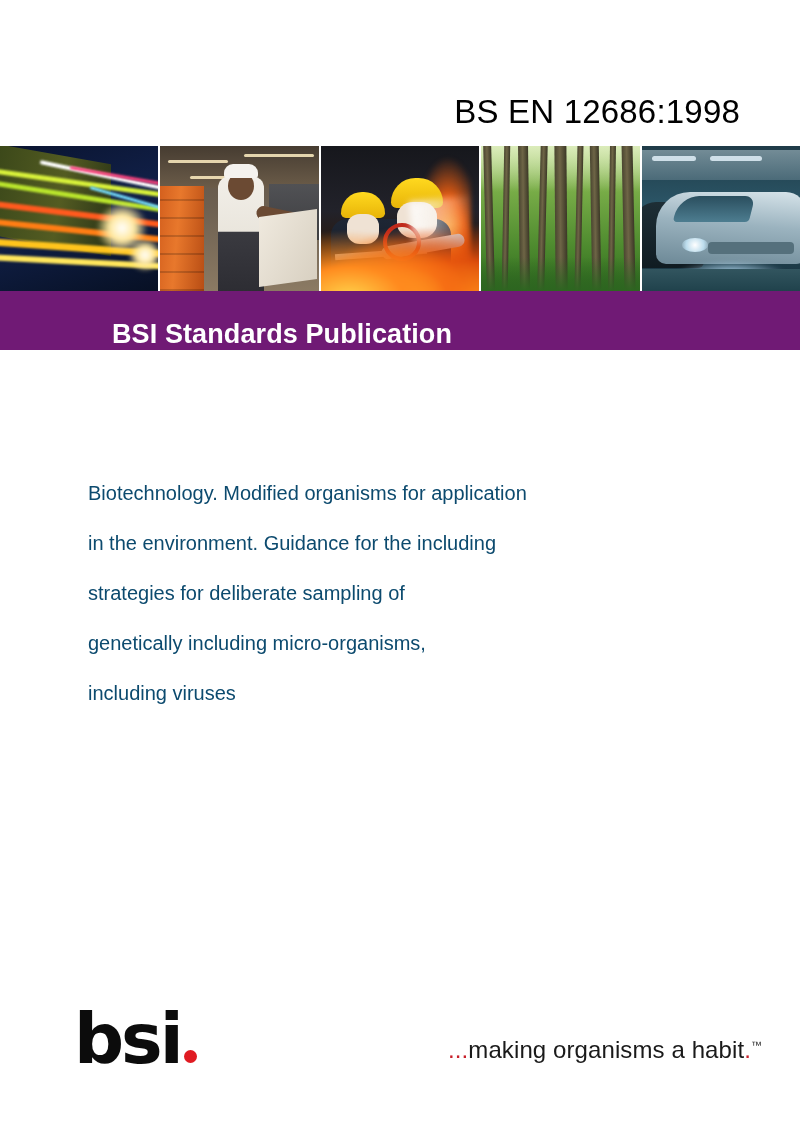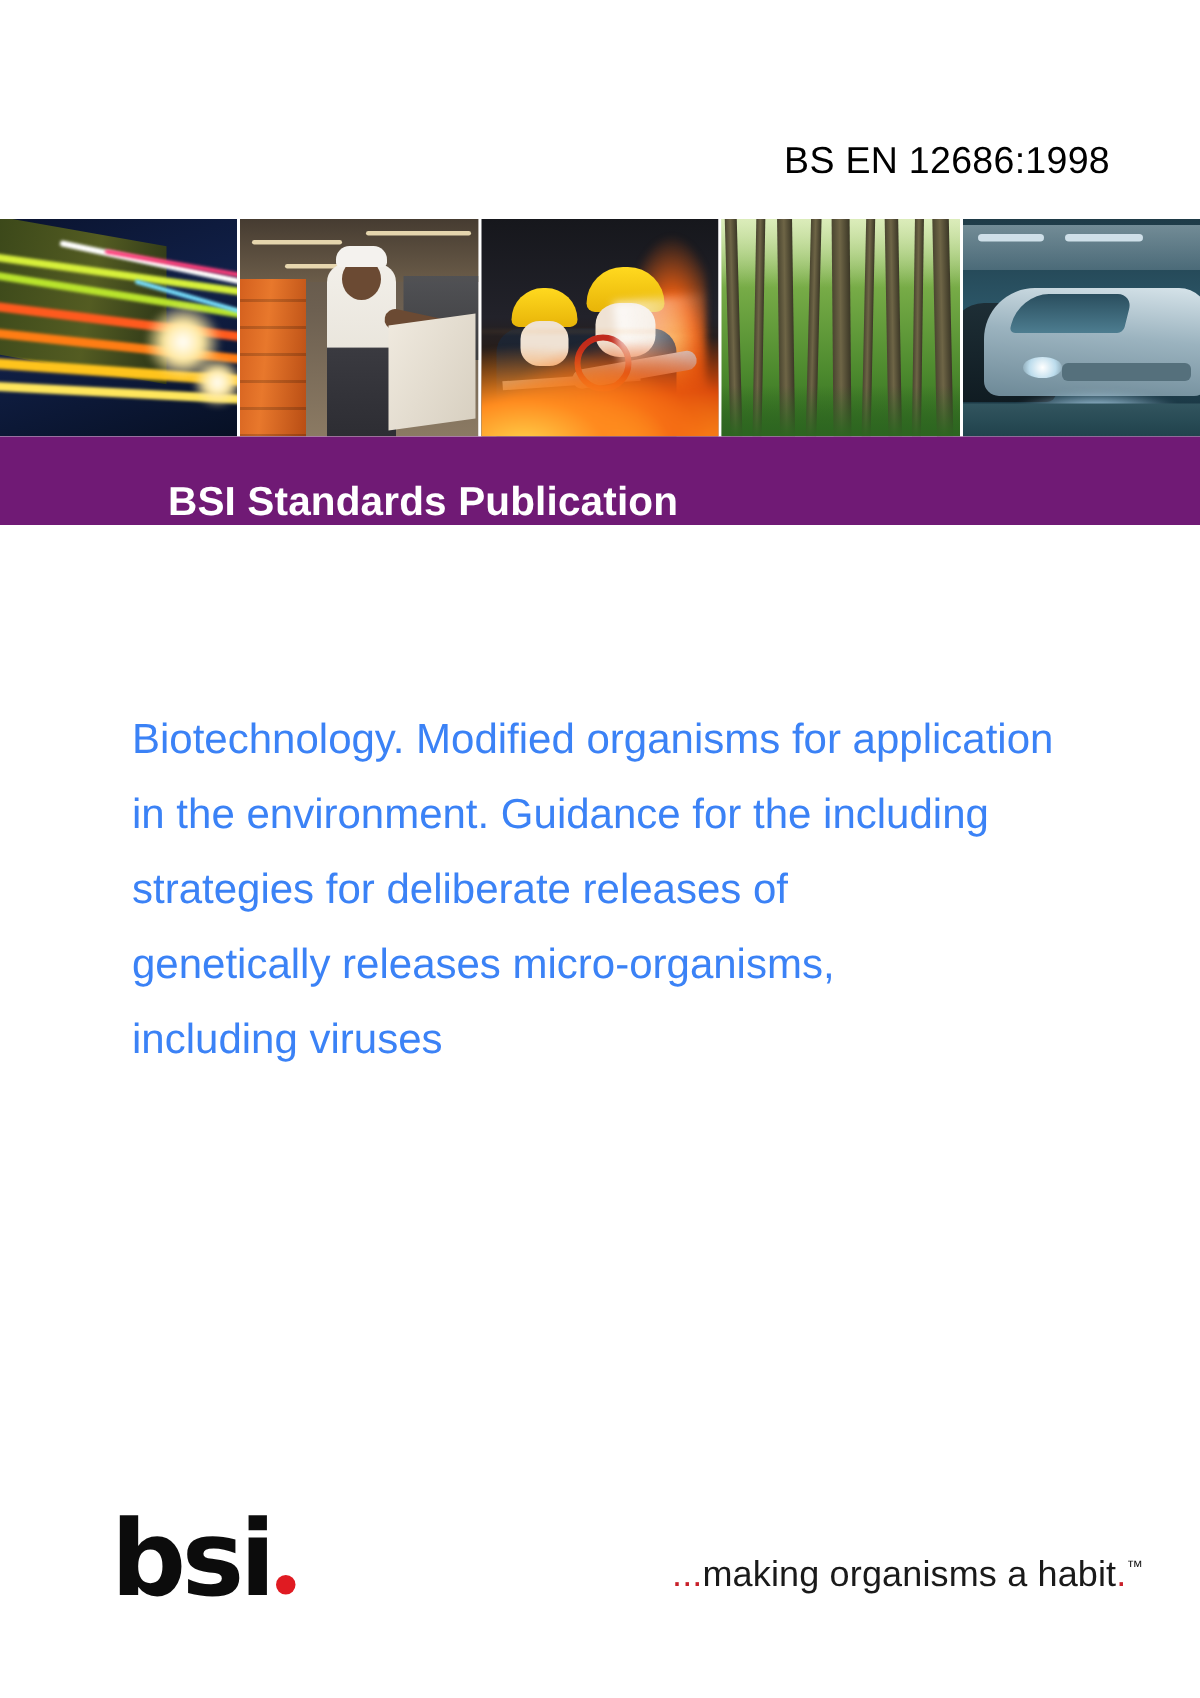--- a/index.html
+++ b/index.html
@@ -13,21 +13,21 @@
     position: relative;
     font-family: "Liberation Sans", sans-serif;
     overflow: hidden;
   }
 
   
   .std-number {
     position: absolute;
     top: 93px;
     right: 60px;
-    font-size: 25px;
+    font-size: 33px;
     color: #000000;
     letter-spacing: 0.2px;
     white-space: nowrap;
   }
 
   
   .banner {
     position: absolute;
     top: 146px;
     left: 0;
@@ -261,23 +261,23 @@
     letter-spacing: 0.1px;
     white-space: nowrap;
   }
 
   
   .doc-title {
     position: absolute;
     top: 468px;
     left: 88px;
     width: 712px;
-    font-size: 28px;
+    font-size: 20px;
     line-height: 50px;
-    color: #3b82f6;
+    color: #0c4a6e;
   }
   .doc-title .tline { white-space: nowrap; }
 
   
   .logo {
     position: absolute;
     left: 74px;
     top: 1004px;
     height: 62px;
     display: flex;
@@ -394,22 +394,22 @@
 
 </div>
 
 <div class="red-bar">
   <div class="red-bar-title">BSI Standards Publication</div>
 </div>
 
 <div class="doc-title">
   <div class="tline">Biotechnology. Modified organisms for application</div>
   <div class="tline">in the environment. Guidance for the including</div>
-  <div class="tline">strategies for deliberate releases of</div>
-  <div class="tline">genetically releases micro-organisms,</div>
+  <div class="tline">strategies for deliberate sampling of</div>
+  <div class="tline">genetically including micro-organisms,</div>
   <div class="tline">including viruses</div>
 </div>
 
 <div class="logo">
   <span>bsi</span>
   <span class="logo-dot"></span>
 </div>
 
 <div class="tagline">
   <span class="tag-dots">...</span><span>making organisms a habit</span><span class="tag-period">.</span><span class="tag-tm">™</span>

